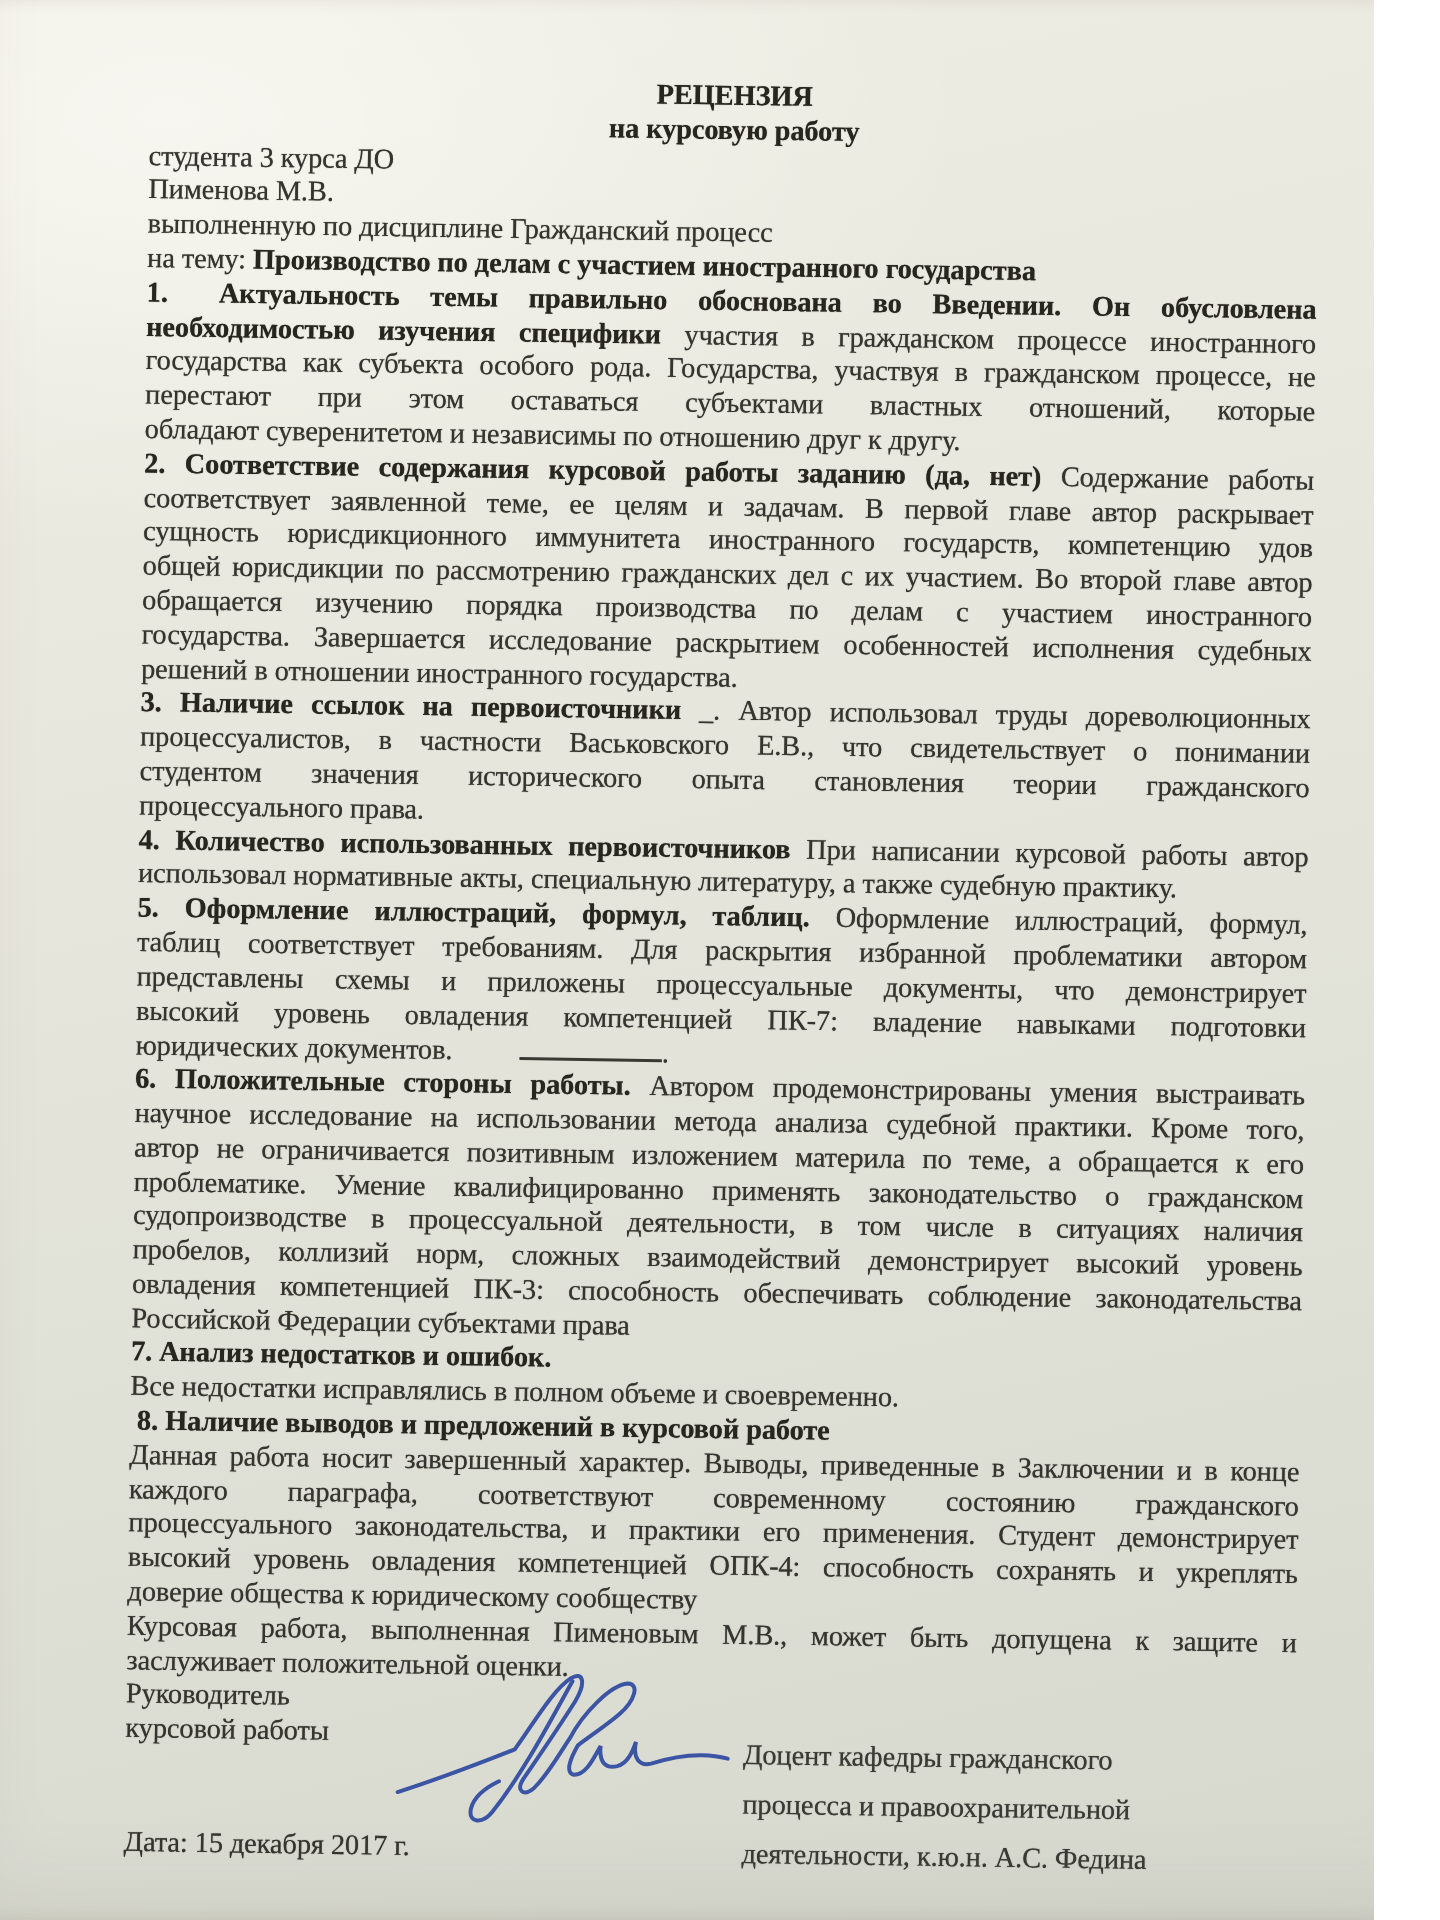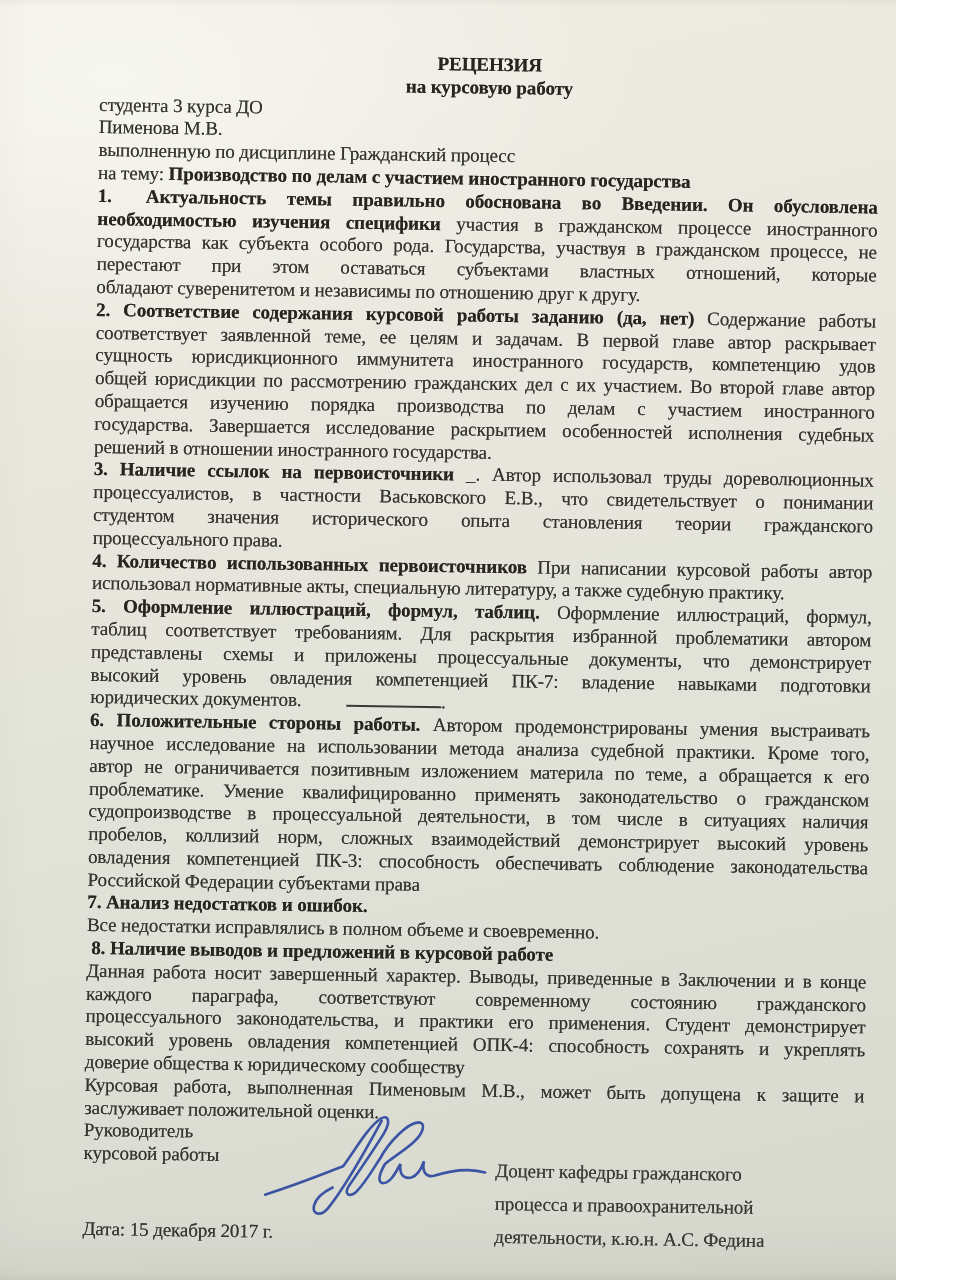--- a/index.html
+++ b/index.html
@@ -1,17 +1,17 @@
 <!DOCTYPE html>
 <html lang="ru"><head>
 <meta charset="utf-8">
 <style>
   html,body{margin:0;padding:0;}
   .photo{position:relative;width:896px;height:1280px;overflow:hidden;
-         font-family:"Liberation Serif", serif;background:#8a6426;}
+         font-family:"Liberation Serif", serif;background:#8a6426;padding-left:20px;}
   
   .desk{position:absolute;inset:0;
         background:linear-gradient(175deg,#caa96e 0%,#b8953f 22%,#9b742c 52%,#7a5619 78%,#63430f 100%);}
   
   .sheet2{position:absolute;right:-6px;top:14px;width:40px;height:560px;
           background:#f2f1e9;transform:rotate(1.4deg);
           box-shadow:-3px 0 4px rgba(60,45,20,.25);}
   .smudge{position:absolute;right:7px;top:266px;width:8px;height:46px;
           background:#8d9bbf;filter:blur(2.5px);opacity:.5;transform:rotate(7deg);}
   

